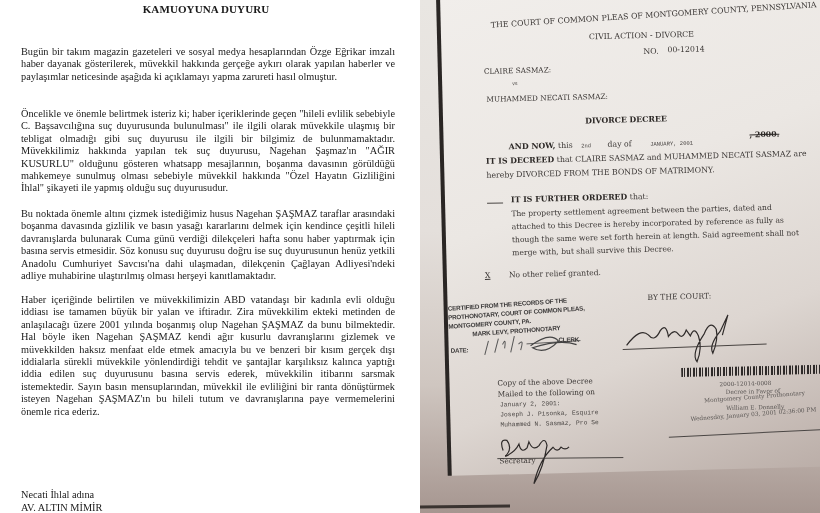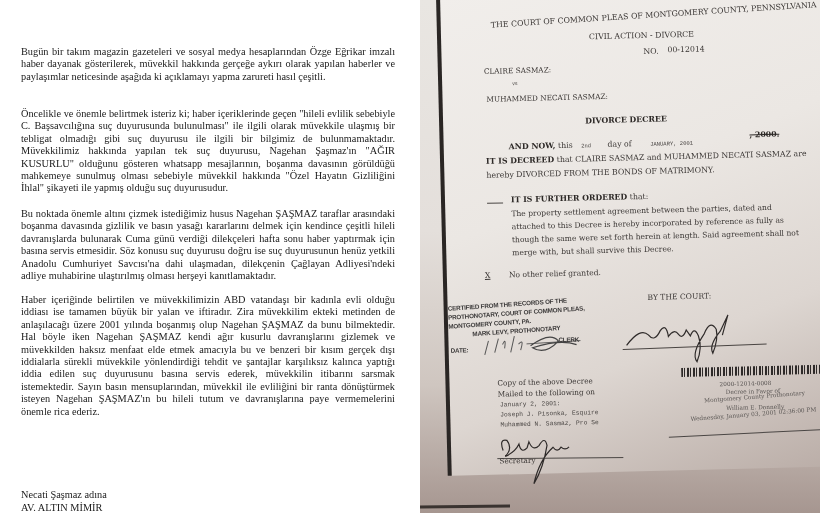--- a/index.html
+++ b/index.html
@@ -46,27 +46,28 @@
   .barcode {
     position: absolute; height: 9px;
     background: repeating-linear-gradient(90deg, #2e2a29 0 2px, transparent 2px 3px, #2e2a29 3px 4px, transparent 4px 6px);
   }
   .rule { position: absolute; height: 1px; background: #4a4644; }
 </style>
 </head>
 <body>
 
 <div class="left">
+  <div class="title">KAMUOYUNA DUYURU</div>
 
-  <p class="para" style="top:46px;">Bugün bir takım magazin gazeteleri ve sosyal medya hesaplarından Özge Eğrikar imzalı haber dayanak gösterilerek, müvekkil hakkında gerçeğe aykırı olarak yapılan haberler ve paylaşımlar neticesinde aşağıda ki açıklamayı yapma zarureti hasıl çeşitli.</p>
+  <p class="para" style="top:46px;">Bugün bir takım magazin gazeteleri ve sosyal medya hesaplarından Özge Eğrikar imzalı haber dayanak gösterilerek, müvekkil hakkında gerçeğe aykırı olarak yapılan haberler ve paylaşımlar neticesinde aşağıda ki açıklamayı yapma zarureti hasıl olmuştur.</p>
   <p class="para" style="top:108px;">Öncelikle ve önemle belirtmek isteriz ki; haber içeriklerinde geçen "hileli evlilik sebebiyle C. Başsavcılığına suç duyurusunda bulunulması" ile ilgili olarak müvekkile ulaşmış bir tebligat olmadığı gibi suç duyurusu ile ilgili bir bilgimiz de bulunmamaktadır. Müvekkilimiz hakkında yapılan tek suç duyurusu, Nagehan Şaşmaz'ın "AĞIR KUSURLU" olduğunu gösteren whatsapp mesajlarının, boşanma davasının görüldüğü mahkemeye sunulmuş olması sebebiyle müvekkil hakkında "Özel Hayatın Gizliliğini İhlal" şikayeti ile yapmış olduğu suç duyurusudur.</p>
   <p class="para" style="top:208px;">Bu noktada önemle altını çizmek istediğimiz husus Nagehan ŞAŞMAZ taraflar arasındaki boşanma davasında gizlilik ve basın yasağı kararlarını delmek için kendince çeşitli hileli davranışlarda bulunarak Cuma günü verdiği dilekçeleri hafta sonu haber yaptırmak için basına servis etmesidir. Söz konusu suç duyurusu doğru ise suç duyurusunun henüz yetkili Anadolu Cumhuriyet Savcısı'na dahi ulaşmadan, dilekçenin Çağlayan Adliyesi'ndeki adliye muhabirine ulaştırılmış olması herşeyi kanıtlamaktadır.</p>
   <p class="para" style="top:294px;">Haber içeriğinde belirtilen ve müvekkilimizin ABD vatandaşı bir kadınla evli olduğu iddiası ise tamamen büyük bir yalan ve iftiradır. Zira müvekkilim ekteki metinden de anlaşılacağı üzere 2001 yılında boşanmış olup Nagehan ŞAŞMAZ da bunu bilmektedir. Hal böyle iken Nagehan ŞAŞMAZ kendi ağır kusurlu davranışlarını gizlemek ve müvekkilden haksız menfaat elde etmek amacıyla bu ve benzeri bir kısım gerçek dışı iddialarla sürekli müvekkile yönlendirdiği tehdit ve şantajlar karşılıksız kalınca yaptığı iddia edilen suç duyurusunu basına servis ederek, müvekkilin itibarını sarsmak istemektedir. Sayın basın mensuplarından, müvekkil ile evliliğini bir ranta dönüştürmek isteyen Nagehan ŞAŞMAZ'ın bu hileli tutum ve davranışlarına paye vermemelerini önemle rica ederiz.</p>
 
-  <div class="sig" style="top:488px;">Necati Şaşmaz adına</div>
+  <div class="sig" style="top:488px;">Necati İhlal adına</div>
   <div class="sig" style="top:501px;">AV. ALTIN MİMİR</div>
 </div>
 
 <div class="right">
   <div class="paper">
     <div class="dtxt" style="left:50px; top:26px; font-size:7.8px; transform:rotate(-2.2deg); transform-origin:0 0;">THE COURT OF COMMON PLEAS OF MONTGOMERY COUNTY, PENNSYLVANIA</div>
     <div class="dtxt" style="left:148px; top:40px; font-size:7.8px;">CIVIL ACTION - DIVORCE</div>
     <div class="dtxt" style="left:202px; top:56px; font-size:7.8px;">NO.</div>
     <div class="dtxt" style="left:226px; top:55px; font-size:7.8px;">00-12014</div>
     <div class="dtxt" style="left:42px; top:72px; font-size:7.3px;">CLAIRE SASMAZ:</div>

